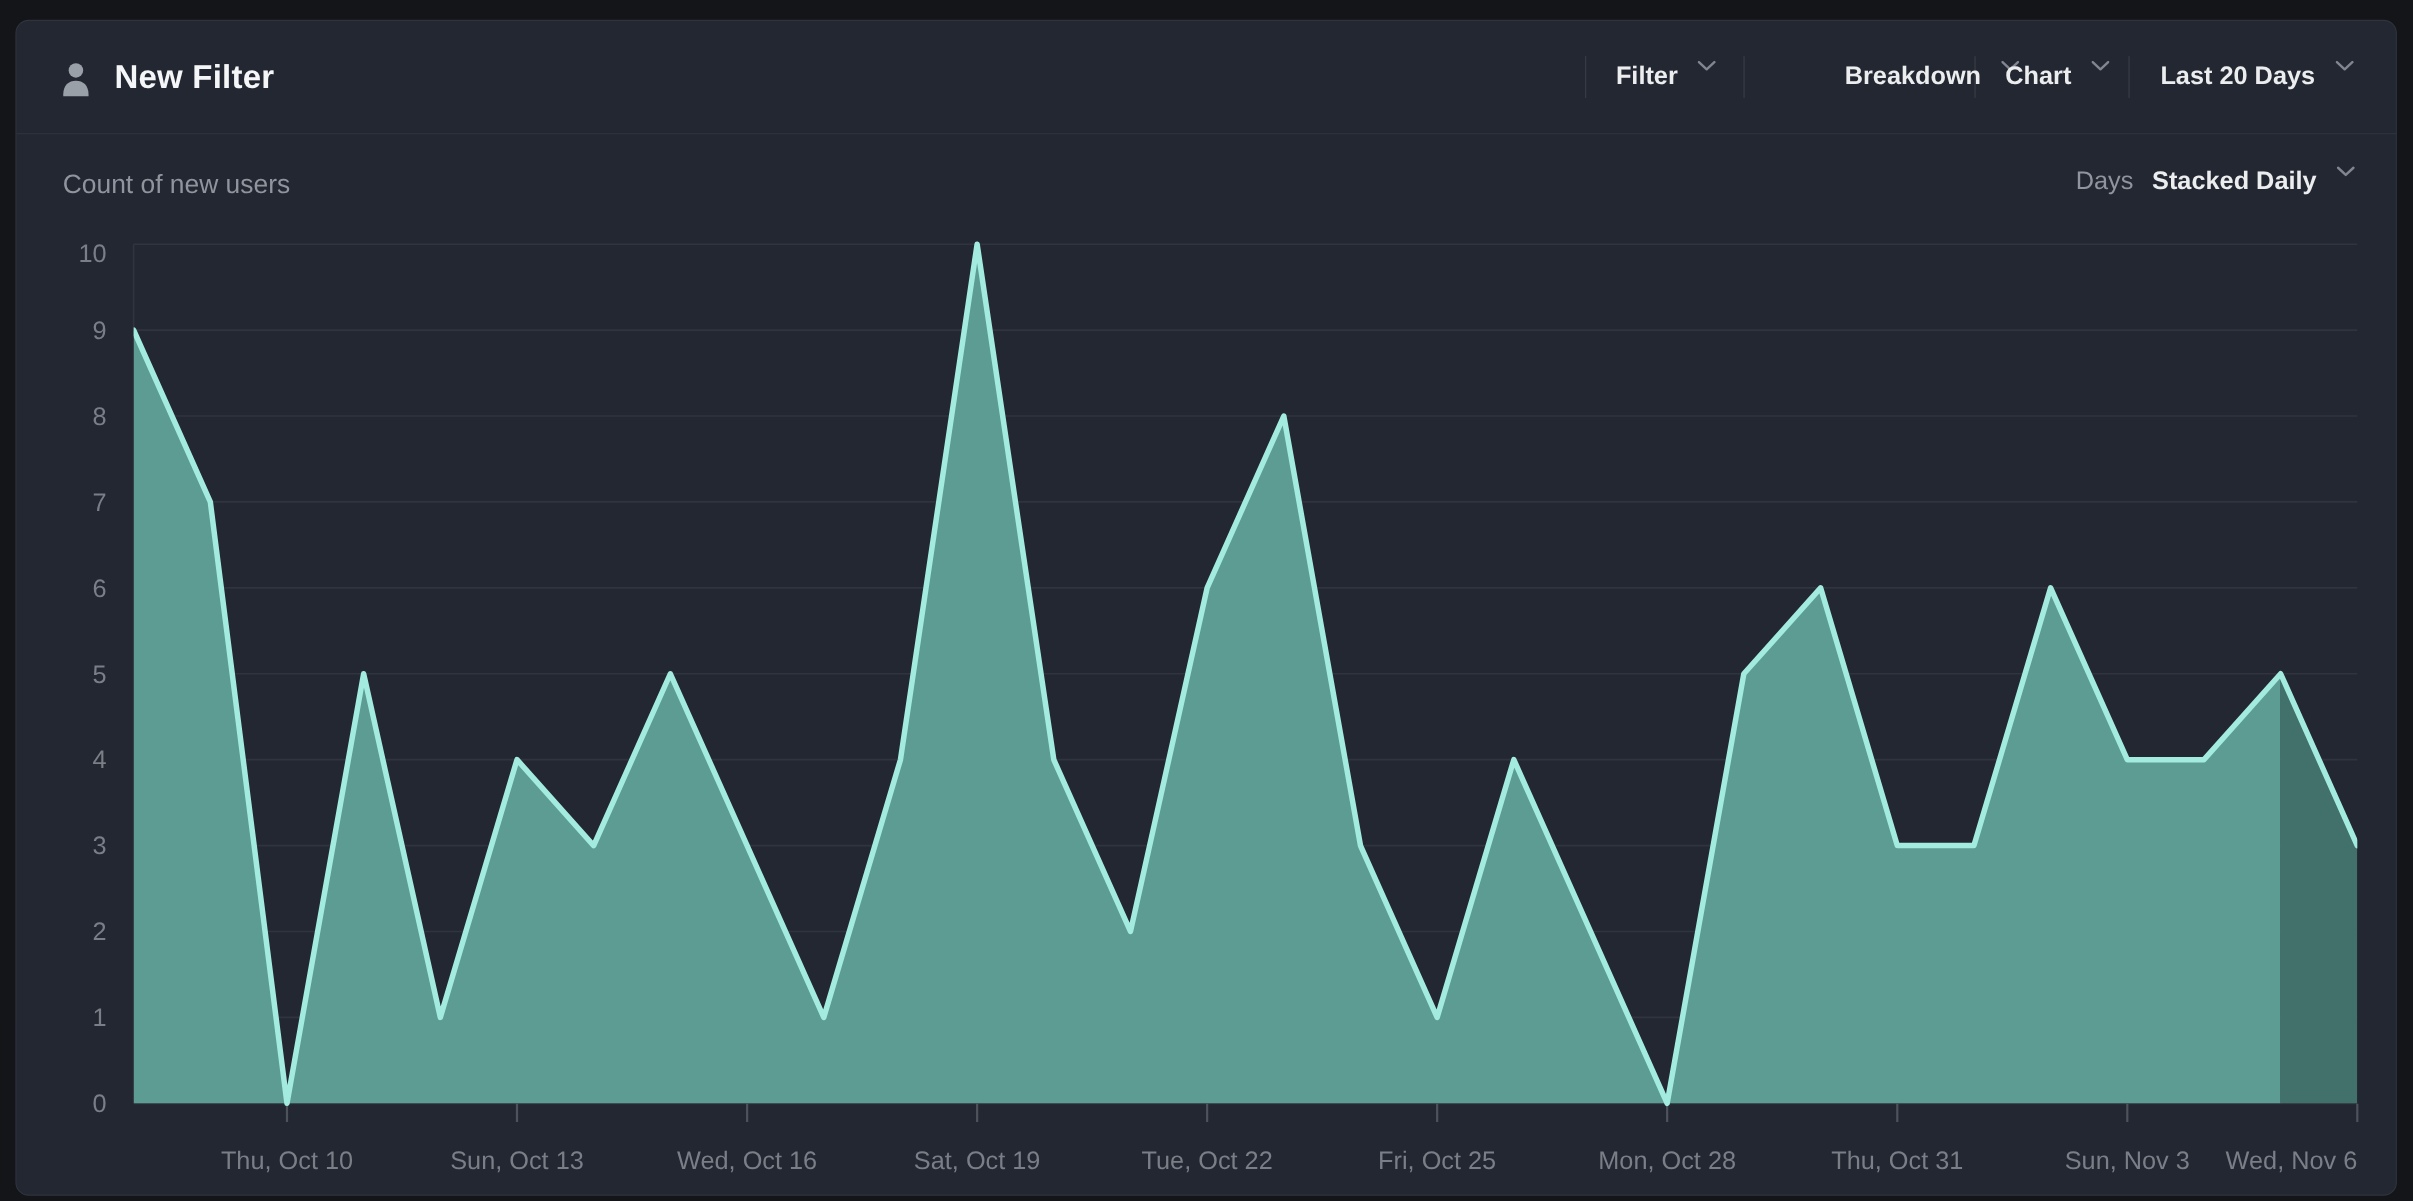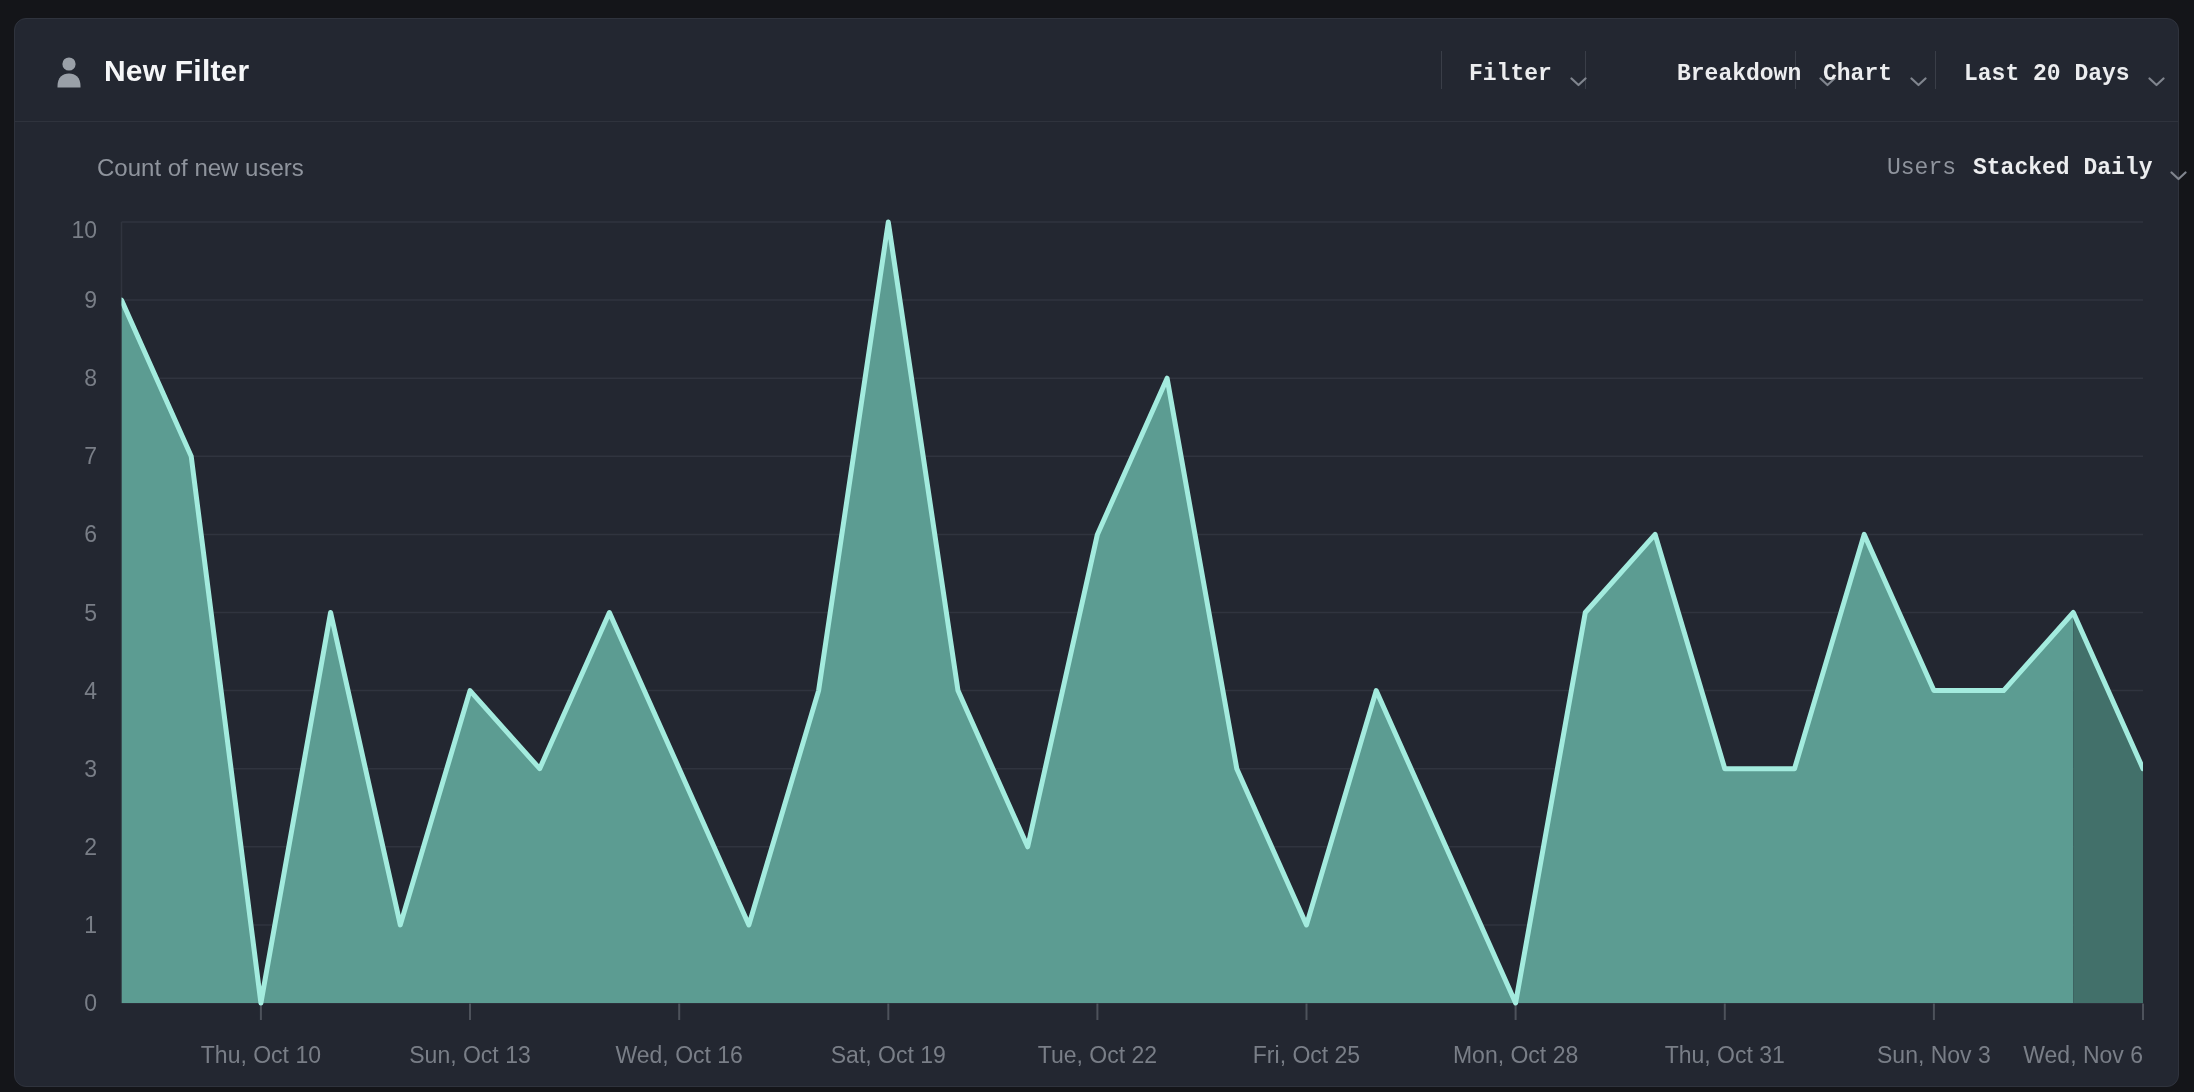--- a/index.html
+++ b/index.html
@@ -1,21 +1,21 @@
 <!DOCTYPE html>
 <html><head>
 <meta charset="utf-8">
 <style>
   html,body{margin:0;padding:0;}
   body{width:2194px;height:1092px;background:#141519;font-family:"Liberation Sans",sans-serif;overflow:hidden;position:relative;}
   .panel{position:absolute;left:14px;top:18px;width:2165px;height:1069px;background:#232731;border:1px solid #2f333d;border-radius:12px;box-sizing:border-box;}
   .hdr-sep{position:absolute;left:15px;top:121px;width:2164px;height:1px;background:#2f333d;}
   .title{position:absolute;left:104px;top:54px;font-size:30px;font-weight:700;color:#f5f6f8;letter-spacing:0.2px;}
-  .lbl{position:absolute;font-size:24px;font-weight:500;color:#8f949d;margin-left:40px;}
-  .toolbar{position:absolute;top:55px;height:32px;display:flex;align-items:flex-end;font-family:Liberation Mono, monospace;}
+  .lbl{position:absolute;font-size:24px;font-weight:500;color:#8f949d;}
+  .toolbar{position:absolute;top:55px;height:32px;display:flex;align-items:flex-start;}
   .titem{font-size:23px;font-weight:600;color:#ecedef;}
   .vsep{position:absolute;top:51px;width:1px;height:38px;background:#3a3e48;}
   .chev{display:inline-block;margin-left:18px;}
 </style>
 </head>
 <body>
 <div class="panel"></div>
 <div class="hdr-sep"></div>
 
 <svg style="position:absolute;left:55px;top:53px" width="30" height="36" viewBox="0 0 30 36">
@@ -49,21 +49,21 @@
   </div>
 <div class="toolbar" style="left:1964px">
     <span class="titem">Last 20 Days</span>
     <svg class="chev" width="17" height="10" viewBox="0 0 17 10">
       <path d="M1.5 1.5 L8.5 8 L15.5 1.5" fill="none" stroke="#80858e" stroke-width="2.2" stroke-linecap="round" stroke-linejoin="round"></path>
     </svg>
   </div>
 
 <div class="lbl" style="left:57px;top:154px;">Count of new users</div>
 <div class="toolbar" style="left:1887px;top:151px;height:30px;">
-  <span style="font-size:23px;font-weight:500;color:#8f949d;">Users</span>
+  <span style="font-size:23px;font-weight:500;color:#8f949d;">Days</span>
   <span style="font-size:23px;font-weight:600;color:#ecedef;margin-left:17px;">Stacked Daily</span>
   <svg class="chev" width="17" height="10" viewBox="0 0 17 10">
       <path d="M1.5 1.5 L8.5 8 L15.5 1.5" fill="none" stroke="#80858e" stroke-width="2.2" stroke-linecap="round" stroke-linejoin="round"></path>
     </svg>
 </div>
 
 <svg style="position:absolute;left:0;top:0" width="2194" height="1092" viewBox="0 0 2194 1092">
   <g stroke="#30343f" stroke-width="1.5">
     <line x1="121.5" y1="1003.0" x2="2143" y2="1003.0"></line>
     <line x1="121.5" y1="924.9" x2="2143" y2="924.9"></line>

